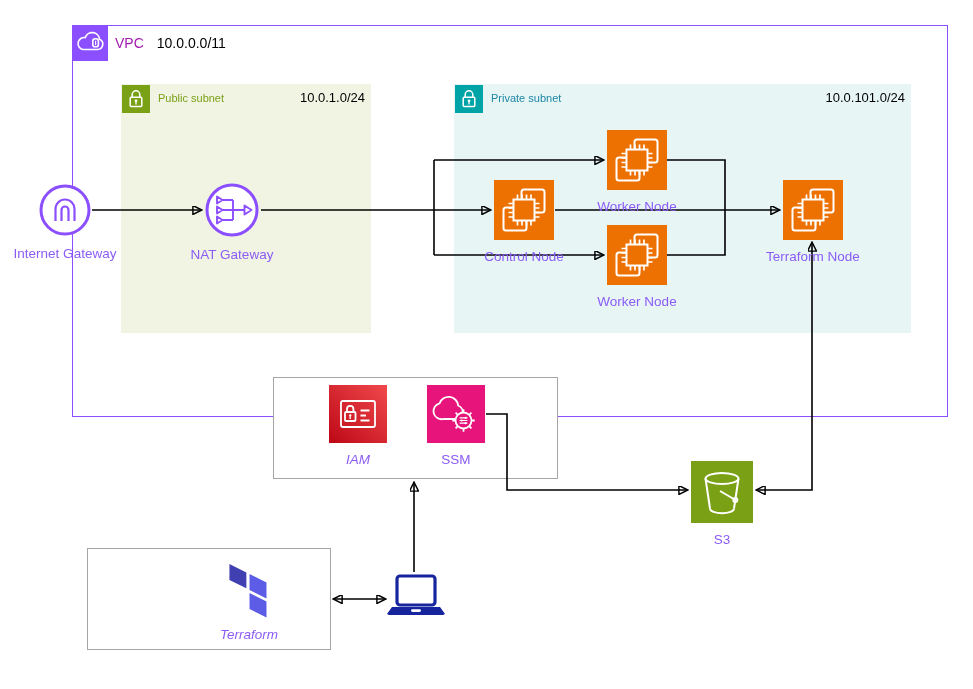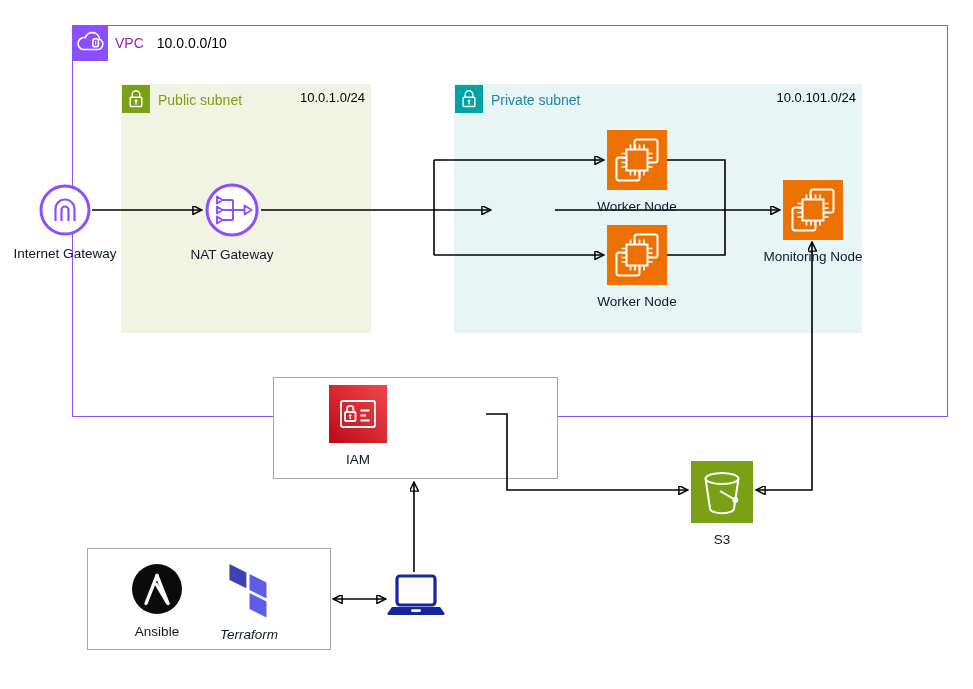--- a/index.html
+++ b/index.html
@@ -9,55 +9,55 @@
   }
   
   .vpc{position:absolute;left:72px;top:25px;width:876px;height:392px;border:1px solid #8C4FFF;box-sizing:border-box;}
   .vpc-badge{position:absolute;left:-1px;top:-1px;width:36px;height:36px;background:#8C4FFF;}
   .vpc-title{position:absolute;left:42px;top:9px;font-size:14px;white-space:nowrap;}
   .vpc-name{color:#a21caf;}
   .vpc-cidr{color:#000;margin-left:13px;}
   
   .subnet{position:absolute;top:58px;height:249px;box-sizing:border-box;}
   .subnet.public{left:48px;width:250px;background:#F1F3E3;}
-  .subnet.private{left:381px;width:408px;background:#E7F5F5;}
+  .subnet.private{left:381px;width:457px;background:#E7F5F5;}
   .subnet-badge{position:absolute;left:1px;top:1px;width:28px;height:28px;}
-  .subnet-name{position:absolute;left:37px;top:8px;font-size:14px;white-space:nowrap;}
+  .subnet-name{position:absolute;left:37px;top:8px;font-size:11px;white-space:nowrap;}
   .subnet.public .subnet-name{color:#7AA116;}
   .subnet.private .subnet-name{color:#1E87A5;}
   .subnet-cidr{position:absolute;right:6px;top:6px;font-size:13px;color:#000;}
   
   .gbox{position:absolute;background:#fff;border:1px solid #A5A5A5;box-sizing:border-box;z-index:2;}
   .mgmt-box{left:273px;top:377px;width:285px;height:102px;}
   .tools-box{left:87px;top:548px;width:244px;height:102px;}
   
   .connectors{position:absolute;left:0;top:0;width:973px;height:689px;z-index:3;pointer-events:none;}
   .connectors path{fill:none;stroke:#000;stroke-width:1.6px;}
   
   .node{position:absolute;width:120px;display:flex;flex-direction:column;align-items:center;z-index:4;}
-  .node .nlabel{margin-top:6px;font-size:13.5px;color:#0f172a;white-space:nowrap;line-height:1;}
+  .node .nlabel{margin-top:6px;font-size:13.5px;color:#8b5cf6;white-space:nowrap;line-height:1;}
   .laptop{position:absolute;left:387px;top:574px;z-index:4;}
 </style>
 </head>
 <body>
 
 <div class="canvas">
 
   <div class="vpc">
     <div class="vpc-badge">
       <svg viewBox="0 0 36 36" width="36" height="36">
         <g fill="none" stroke="#fff" stroke-width="1.6">
           <path d="M11 24.5 h14.5 a5.3 5.3 0 0 0 2-10.2 a7.3 7.3 0 0 0-14.2-1.7 A5.6 5.6 0 0 0 11 24.5 z"></path>
           <rect x="20.8" y="13.8" width="5.6" height="8" rx="2.4"></rect>
         </g>
         <path d="M23.6 15.8v4.2" stroke="#fff" stroke-width="1.1" fill="none"></path>
       </svg>
     </div>
     <div class="vpc-title">
-      <span class="vpc-name">VPC</span><span class="vpc-cidr">10.0.0.0/10</span>
+      <span class="vpc-name">VPC</span><span class="vpc-cidr">10.0.0.0/11</span>
     </div>
 
     <div class="subnet public">
       <div class="subnet-badge">
         <svg viewBox="0 0 28 28" width="28" height="28">
           <rect width="28" height="28" fill="#7AA116"></rect>
           <g fill="none" stroke="#fff" stroke-width="1.5">
             <path d="M10.2 12.2 V9.6 a3.8 3.8 0 0 1 7.6 0 v2.6"></path>
             <rect x="8.2" y="12.2" width="11.6" height="9.3" rx="1"></rect>
           </g>
@@ -131,20 +131,34 @@
           <path d="M13 24.5l5.5 3.5-5.5 3.5z"></path>
           <path d="M13 34.5l5.5 3.5-5.5 3.5z"></path>
           <path d="M18.5 18H29 M18.5 28H29 M18.5 38H29 M29 18v20 M29 28h11.5"></path>
           <path d="M40.5 23.5l7 4.5-7 4.5z"></path>
         </g>
       </svg>
     </div>
     <div class="nlabel">NAT Gateway</div>
   </div>
 
+  <div class="node" style="left:464px;top:180px;">
+    <div>
+      <svg viewBox="0 0 60 60" width="60" height="60">
+        <rect width="60" height="60" fill="#ED7100"></rect>
+        <g fill="none" stroke="#fff" stroke-width="2">
+          <rect x="27.5" y="9.5" width="23" height="23" rx="2.5"></rect>
+          <rect x="9.5" y="27.5" width="23" height="23" rx="2.5"></rect>
+        </g>
+        <rect x="19.5" y="19.5" width="21" height="21" fill="#ED7100" stroke="#fff" stroke-width="2"></rect>
+        <path stroke="#fff" stroke-width="1.7" fill="none" d="M23.5 14.5v5M28 14.5v5M32.5 14.5v5M37 14.5v5 M23.5 40.5v5M28 40.5v5M32.5 40.5v5M37 40.5v5 M14.5 23.5h5M14.5 28h5M14.5 32.5h5M14.5 37h5 M40.5 23.5h5M40.5 28h5M40.5 32.5h5M40.5 37h5"></path>
+      </svg>
+    </div>
+    <div class="nlabel">Control Node</div>
+  </div>
 
   <div class="node" style="left:577px;top:130px;">
     <div>
       <svg viewBox="0 0 60 60" width="60" height="60">
         <rect width="60" height="60" fill="#ED7100"></rect>
         <g fill="none" stroke="#fff" stroke-width="2">
           <rect x="27.5" y="9.5" width="23" height="23" rx="2.5"></rect>
           <rect x="9.5" y="27.5" width="23" height="23" rx="2.5"></rect>
         </g>
         <rect x="19.5" y="19.5" width="21" height="21" fill="#ED7100" stroke="#fff" stroke-width="2"></rect>
@@ -174,24 +188,24 @@
       <svg viewBox="0 0 60 60" width="60" height="60">
         <rect width="60" height="60" fill="#ED7100"></rect>
         <g fill="none" stroke="#fff" stroke-width="2">
           <rect x="27.5" y="9.5" width="23" height="23" rx="2.5"></rect>
           <rect x="9.5" y="27.5" width="23" height="23" rx="2.5"></rect>
         </g>
         <rect x="19.5" y="19.5" width="21" height="21" fill="#ED7100" stroke="#fff" stroke-width="2"></rect>
         <path stroke="#fff" stroke-width="1.7" fill="none" d="M23.5 14.5v5M28 14.5v5M32.5 14.5v5M37 14.5v5 M23.5 40.5v5M28 40.5v5M32.5 40.5v5M37 40.5v5 M14.5 23.5h5M14.5 28h5M14.5 32.5h5M14.5 37h5 M40.5 23.5h5M40.5 28h5M40.5 32.5h5M40.5 37h5"></path>
       </svg>
     </div>
-    <div class="nlabel">Monitoring Node</div>
-  </div>
-
-  <div class="node" style="left:298px;top:385px;">
+    <div class="nlabel">Terraform Node</div>
+  </div>
+
+  <div class="node" style="left:298px;top:385px;font-style:italic;">
     <div>
       <svg viewBox="0 0 58 58" width="58" height="58">
         <defs>
           <linearGradient id="iamg" x1="0" y1="1" x2="1" y2="0">
             <stop offset="0" stop-color="#BD0816"></stop>
               <stop offset="1" stop-color="#F0494C"></stop>
           </linearGradient>
         </defs>
         <rect width="58" height="58" fill="url(#iamg)"></rect>
         <g fill="none" stroke="#fff" stroke-width="1.8">
@@ -200,50 +214,52 @@
           <rect x="16" y="27" width="10.5" height="9" rx="1"></rect>
           <path d="M31.5 25.5h9 M31.5 30.5h5.5 M31.5 35.5h9"></path>
         </g>
         <circle cx="21.2" cy="30.5" r="1.2" fill="#fff"></circle>
         <path d="M21.2 31.5v2.6" stroke="#fff" stroke-width="1.4"></path>
       </svg>
     </div>
     <div class="nlabel">IAM</div>
   </div>
 
+  <div class="node" style="left:396px;top:385px;">
+    <div>
+      <svg viewBox="0 0 58 58" width="58" height="58">
+        <rect width="58" height="58" fill="#E7157B"></rect>
+        <path d="M16.5 34 h12 a7 7 0 0 0 2.7-13.5 a9.6 9.6 0 0 0-18.6-2.2 A7.3 7.3 0 0 0 16.5 34 z" fill="none" stroke="#fff" stroke-width="1.8"></path>
+        <circle cx="36.5" cy="35.5" r="8" fill="#E7157B" stroke="#fff" stroke-width="1.8"></circle>
+        <path stroke="#fff" stroke-width="1.8" fill="none" d="M36.5 27.5v-3.2 M36.5 43.5v3.2 M28.5 35.5h-3.2 M44.5 35.5h3.2 M30.8 29.8l-2.2-2.2 M42.2 41.2l2.2 2.2 M42.2 29.8l2.2-2.2 M30.8 41.2l-2.2 2.2"></path>
+        <path stroke="#fff" stroke-width="1.2" fill="none" d="M32.6 32.8h7.8 M32.6 35.5h7.8 M32.6 38.2h7.8"></path>
+        <circle cx="38.6" cy="32.8" r="1.1" fill="#fff"></circle>
+        <circle cx="34.6" cy="35.5" r="1.1" fill="#fff"></circle>
+        <circle cx="38.6" cy="38.2" r="1.1" fill="#fff"></circle>
+      </svg>
+    </div>
+    <div class="nlabel">SSM</div>
+  </div>
 
   <div class="node" style="left:662px;top:461px;justify-content:flex-end;">
     <div>
       <svg viewBox="0 0 62 62" width="62" height="62">
         <rect width="62" height="62" fill="#7AA116"></rect>
         <g fill="none" stroke="#fff" stroke-width="2">
           <ellipse cx="31" cy="17.5" rx="16.5" ry="5.5"></ellipse>
           <path d="M14.5 17.5 L19 47.5 M47.5 17.5 L43 47.5"></path>
           <path d="M19 47.5 a12 4.8 0 0 0 24 0"></path>
           <path d="M29 30 L42.8 38"></path>
           <circle cx="44.3" cy="39" r="2"></circle>
         </g>
       </svg>
     </div>
     <div class="nlabel">S3</div>
   </div>
 
-  <div class="node" style="left:97px;top:563px;">
-    <div>
-      <svg viewBox="0 0 52 52" width="52" height="52">
-        <circle cx="26" cy="26" r="25" fill="#0B0B0B"></circle>
-        <g stroke="#fff" stroke-width="3.4" fill="none" stroke-linecap="round">
-          <path d="M26 12.5 L15 40.5"></path>
-          <path d="M26 12.5 L37 40.5"></path>
-          <path d="M25.5 21.5 L36.2 39.5"></path>
-        </g>
-      </svg>
-    </div>
-    <div class="nlabel">Ansible</div>
-  </div>
 
   <div class="node" style="left:189px;top:564px;font-style:italic;">
     <div>
       <svg viewBox="0 0 37 51" width="40" height="54">
         <polygon points="0,0 16,8 16,23 0,15" fill="#4040B2"></polygon>
         <polygon points="19,9.5 35,17.5 35,32.5 19,24.5" fill="#5C5CE6"></polygon>
         <polygon points="19,27.5 35,35.5 35,50.5 19,42.5" fill="#5C5CE6"></polygon>
       </svg>
     </div>
     <div class="nlabel">Terraform</div>

